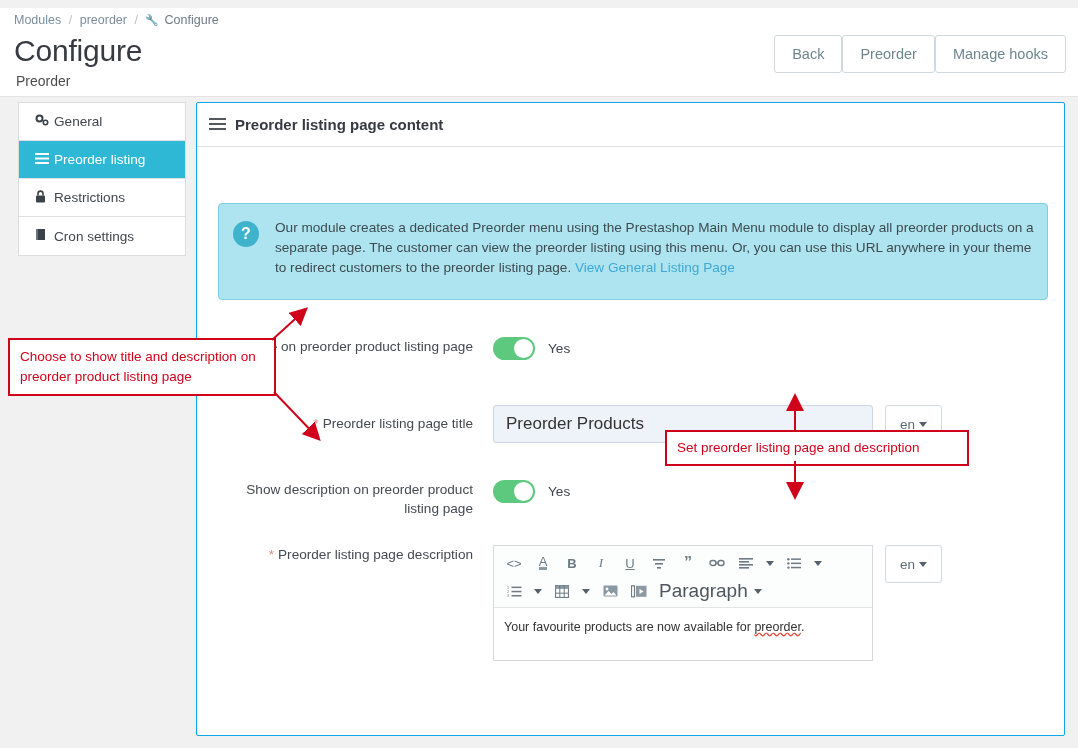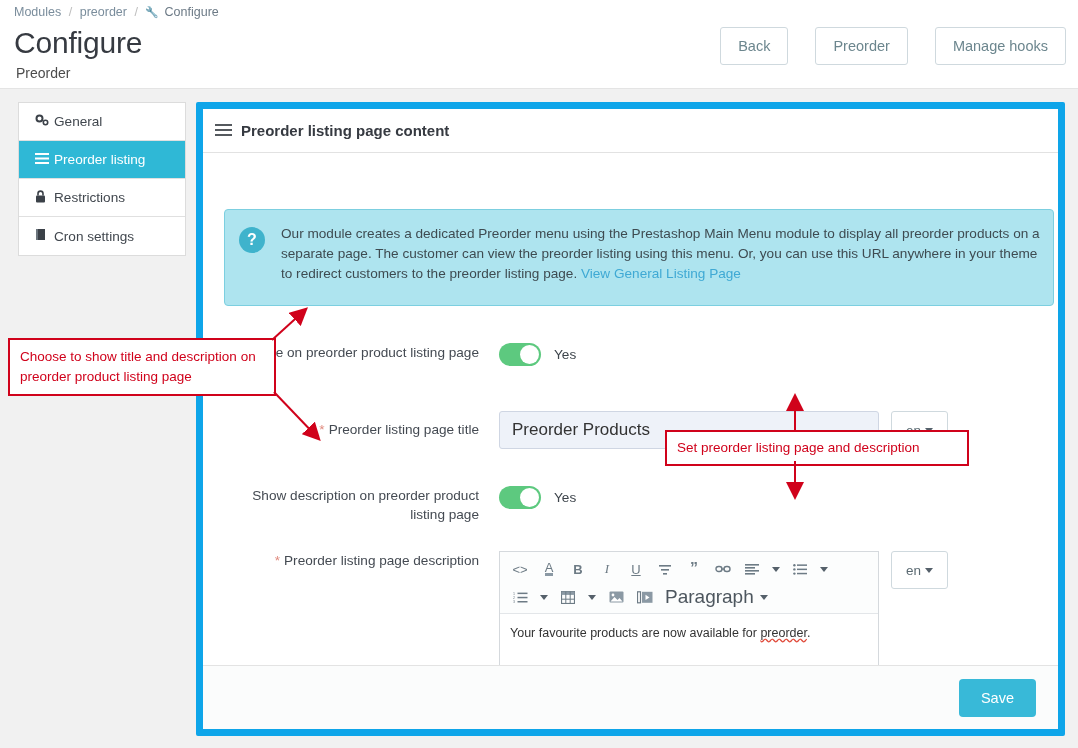--- a/index.html
+++ b/index.html
@@ -7,42 +7,42 @@
     margin: 0; padding: 0;
     width: 1078px; height: 748px;
     background: #f1f1f1;
     font-family: "Liberation Sans", sans-serif;
     overflow: hidden;
   }
   #root { position: relative; width: 1078px; height: 748px; background: #f1f1f1; }
 
   
   .topbar {
-    position: absolute; left: 0; top: 0; width: 1078px; height: 89px;
+    position: absolute; left: 0; top: 8px; width: 1078px; height: 89px;
     background: #fff; border-bottom: 1px solid #e4e4e4;
   }
   .breadcrumb {
     position: absolute; left: 14px; top: 5px;
     font-size: 12.5px; color: #9b9b9b; white-space: nowrap;
   }
   .breadcrumb .crumb { color: #7a8d9c; }
   .breadcrumb .sep { color: #bdbdbd; margin: 0 4px; }
   .breadcrumb .cur { color: #6c7a86; }
   .wrench { display: inline-block; margin-right: 2px; font-size: 11px; color: #6c7a86; }
 
   .page-title {
     position: absolute; left: 14px; top: 26px;
     font-size: 30px; font-weight: 400; color: #363a41; letter-spacing: -0.2px;
   }
   .page-subtitle {
     position: absolute; left: 16px; top: 65px;
     font-size: 14px; color: #4c4c4c;
   }
 
-  .hdr-btns { position: absolute; right: 12px; top: 27px; display: flex; gap: 27px; }
+  .hdr-btns { position: absolute; right: 12px; top: 27px; display: flex; gap: 0; }
   .hdr-btn {
     height: 38px; padding: 0 17px; background: #fff;
     border: 1px solid #cfd9de; border-radius: 3px;
     color: #6c868e; font-size: 14.5px; font-family: "Liberation Sans", sans-serif;
     display: flex; align-items: center; justify-content: center; cursor: pointer;
   }
 
   
   .sidenav {
     position: absolute; left: 18px; top: 102px; width: 168px;
@@ -54,21 +54,21 @@
     cursor: pointer; background: #fff;
   }
   .nav-item:last-child { border-bottom: none; }
   .nav-item.active { background: #2fb8d6; color: #fff; }
   .nav-ico { width: 19px; font-size: 12.5px; display: inline-block; }
   .nav-item.active .nav-ico { color: #fff; }
 
   
   .panel {
     position: absolute; left: 196px; top: 102px; width: 869px; height: 634px;
-    background: #fff; border: 7px solid #0ea5e9; border-radius: 2px;
+    background: #fff; border: 1px solid #0ea5e9; border-radius: 2px;
   }
   .panel-head {
     height: 44px; border-bottom: 1px solid #e2e2e2; display: flex; align-items: center;
     padding-left: 12px; font-size: 15px; font-weight: bold; color: #363a41;
   }
   .panel-head .bars { margin-right: 9px; font-size: 15px; color: #55595e; }
 
   .panel-body { position: relative; padding: 0; height: 540px; }
 
   .infobox {
@@ -383,23 +383,20 @@
         </div>
 
         <div class="langbtn" style="margin-left:12px;">
           <span>en</span>
           <span class="caret"></span>
         </div>
       </div>
 
     </div>
 
-    <div class="panel-foot">
-      <button class="save-btn">Save</button>
-    </div>
   </div>
 
   <svg class="arrows">
     <defs>
       <marker id="ah" markerWidth="9" markerHeight="9" refX="7" refY="4.5" orient="auto">
         <path d="M0,0 L9,4.5 L0,9 z" fill="#d0021b"></path>
       </marker>
     </defs>
     <line x1="272" y1="340" x2="305" y2="310" stroke="#d0021b" stroke-width="2" marker-end="url(#ah)"></line>
     <line x1="274" y1="392" x2="318" y2="438" stroke="#d0021b" stroke-width="2" marker-end="url(#ah)"></line>

